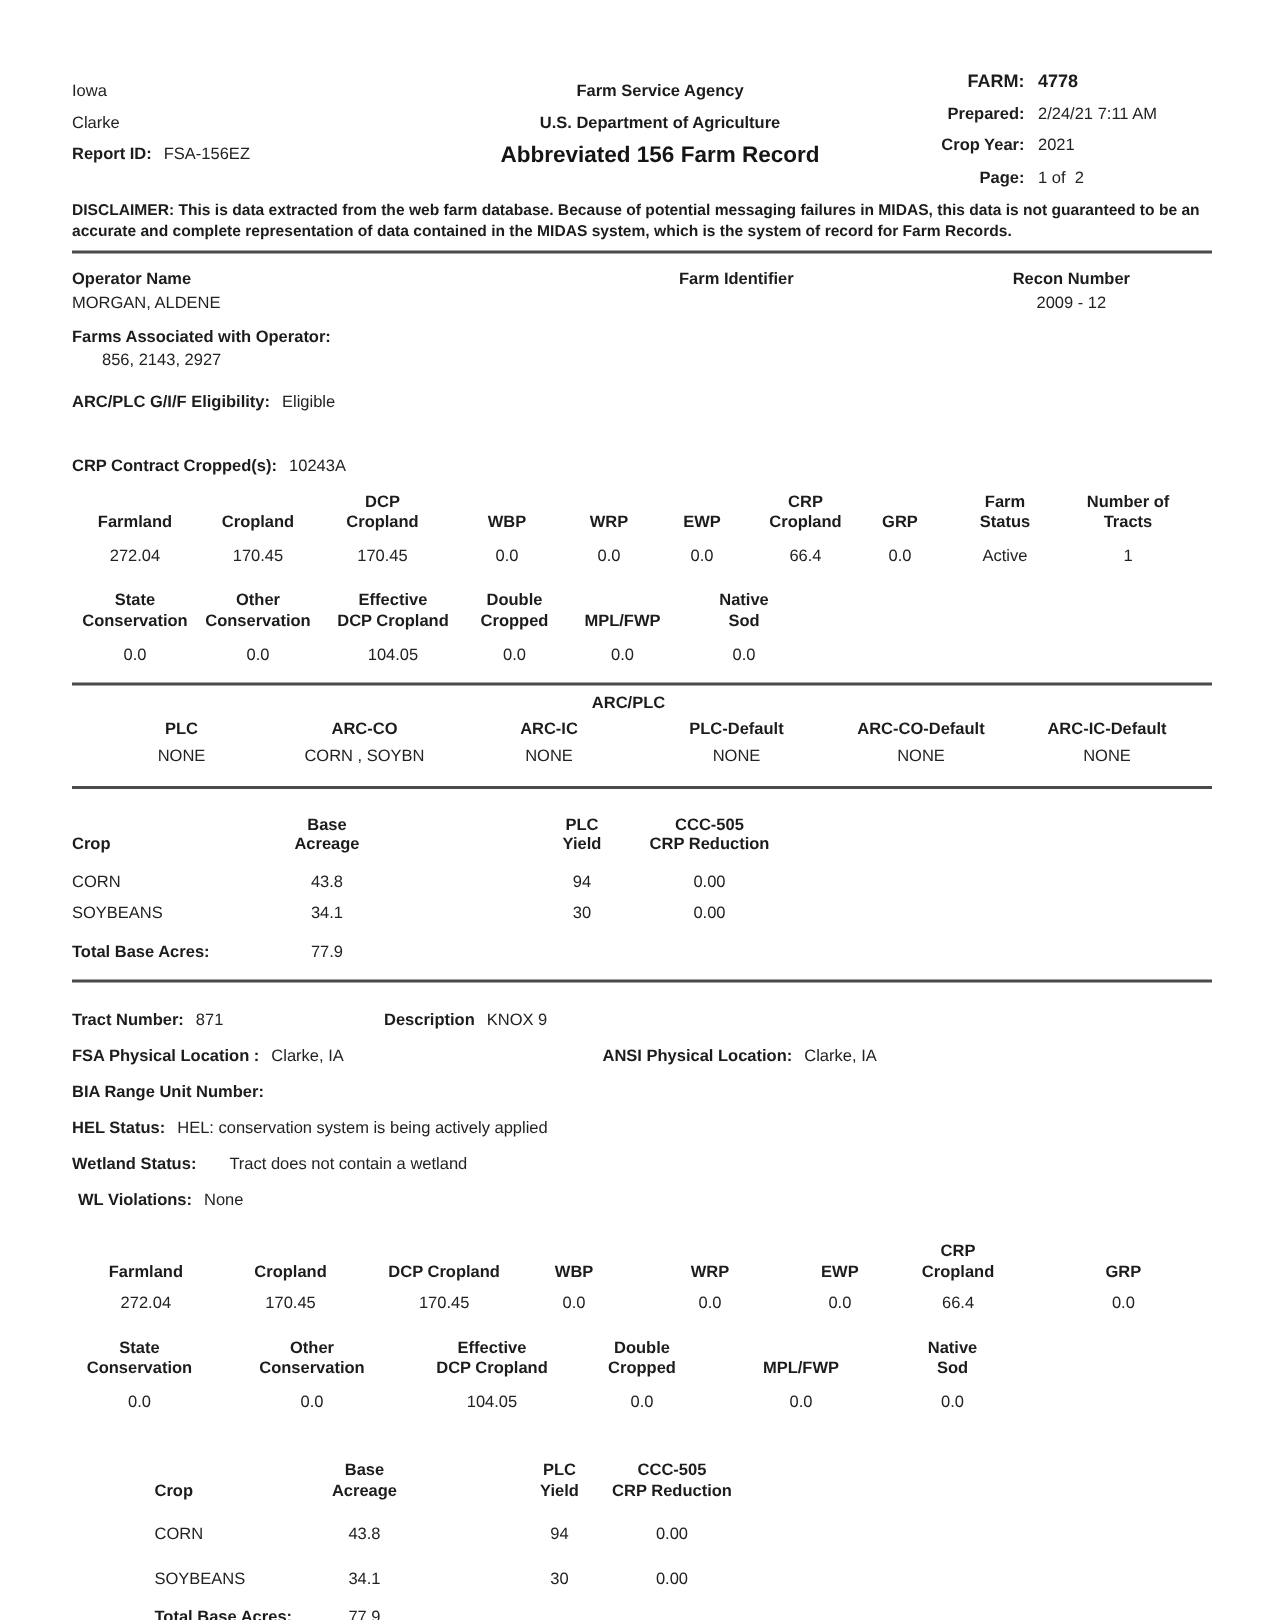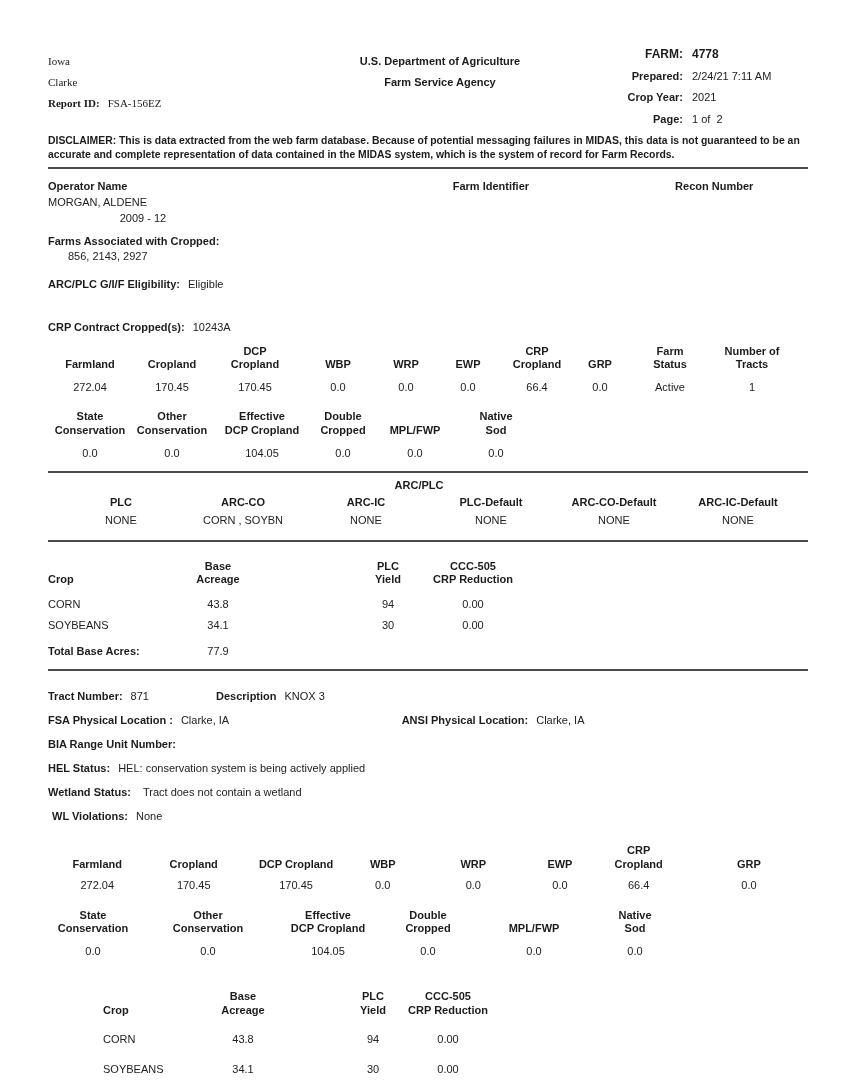--- a/index.html
+++ b/index.html
@@ -10,21 +10,21 @@
     color:#222;
     font-family:"Liberation Sans", sans-serif;
     font-size:11px;
     box-sizing:border-box;
     padding:44px 43px 0 48px;
     overflow:hidden;
   }
   .b{font-weight:bold;color:#1c1c1c;}
   .hdr{display:flex;}
   .hdr-left{width:272px;padding-top:7px;}
-  .hdr-left div{line-height:21px;font-family:Liberation Serif, serif;}
+  .hdr-left div{line-height:21px;}
   .hdr-center{width:240px;text-align:center;padding-top:7px;}
   .hdr-center div{line-height:21px;}
   .hdr-title{font-size:15px;font-weight:bold;line-height:22px;color:#151515;}
   .hdr-right{width:248px;}
   .hdr-right .hrow{display:flex;line-height:21.5px;}
   .hl{display:inline-block;width:123px;text-align:right;font-weight:bold;color:#1c1c1c;white-space:pre;}
   .hv{margin-left:9px;white-space:pre;}
   .farm-big{font-size:12px;}
   .disclaimer{
     margin-top:4px;width:760px;
@@ -48,22 +48,23 @@
 
 <div class="page">
 
   <div class="hdr">
     <div class="hdr-left">
       <div>Iowa</div>
       <div>Clarke</div>
       <div><span class="b">Report ID:</span><span class="inline-val">FSA-156EZ</span></div>
     </div>
     <div class="hdr-center">
+      <div class="b">Farm Service Agency</div>
       <div class="b">U.S. Department of Agriculture</div>
-      <div class="b">Farm Service Agency</div>
+      <div class="hdr-title">Abbreviated 156 Farm Record</div>
     </div>
     <div class="hdr-right">
       <div class="hrow">
           <span class="hl farm-big">FARM:</span>
           <span class="hv b farm-big">4778</span>
         </div>
       <div class="hrow">
           <span class="hl">Prepared:</span>
           <span class="hv">2/24/21 7:11 AM</span>
         </div>
@@ -79,27 +80,27 @@
   </div>
 
   <div class="disclaimer">DISCLAIMER:  This is data extracted from the web farm database.  Because of potential messaging failures in MIDAS, this data is not guaranteed to be an accurate and complete representation of data contained in the MIDAS system, which is the system of record for Farm Records.</div>
   <hr class="rule" style="margin-top:5px;">
 
   <div class="lbl-row" style="margin-top:10px;line-height:15px;">
     <div class="op-c1 b">Operator Name</div>
     <div class="op-c2 b">Farm Identifier</div>
     <div class="op-c3 b">Recon Number</div>
   </div>
-  <div class="lbl-row" style="line-height:16px;flex-direction:column;">
+  <div class="lbl-row" style="line-height:16px;">
     <div class="op-c1">MORGAN, ALDENE</div>
     <div class="op-c2"></div>
     <div class="op-c3">2009 - 12</div>
   </div>
 
-  <div class="b kv" style="margin-top:8px;">Farms Associated with Cropped:</div>
+  <div class="b kv" style="margin-top:8px;">Farms Associated with Operator:</div>
   <div class="kv" style="margin-left:20px;">856, 2143, 2927</div>
 
   <div class="kv" style="margin-top:13px;"><span class="b">ARC/PLC G/I/F Eligibility:</span><span class="inline-val">Eligible</span></div>
 
   <div class="kv" style="margin-top:28px;"><span class="b">CRP Contract Cropped(s):</span><span class="inline-val">10243A</span></div>
 
   <div class="trow" style="margin-top:10px;">
     <div class="tc hcell" style="width:84px">Farmland</div>
     <div class="tc hcell" style="width:80px">Cropland</div>
     <div class="tc hcell" style="width:86px">DCP
@@ -195,29 +196,29 @@
   </div>
   <div class="trow" style="margin-top:12px;">
     <div class="crop-left b" style="width:130px">Total Base Acres:</div>
     <div class="tc" style="width:80px">77.9</div>
   </div>
 
   <hr class="rule" style="margin-top:11px;">
 
   <div class="kv" style="margin-top:18px;">
     <span class="b">Tract Number:</span><span class="inline-val">871</span>
-    <span class="b" style="margin-left:64px">Description</span><span class="inline-val">KNOX 3</span>
+    <span class="b" style="margin-left:104px">Description</span><span class="inline-val">KNOX 9</span>
   </div>
   <div class="kv" style="margin-top:9px;">
     <span class="b">FSA Physical Location :</span><span class="inline-val">Clarke, IA</span>
     <span class="b" style="margin-left:170px">ANSI Physical Location:</span><span class="inline-val">Clarke, IA</span>
   </div>
   <div class="kv b" style="margin-top:9px;">BIA Range Unit Number:</div>
   <div class="kv" style="margin-top:9px;"><span class="b">HEL Status:</span><span class="inline-val">HEL: conservation system is being actively applied</span></div>
-  <div class="kv" style="margin-top:9px;"><span class="b">Wetland Status:</span><span class="inline-val" style="margin-left:12px">Tract does not contain a wetland</span></div>
+  <div class="kv" style="margin-top:9px;"><span class="b">Wetland Status:</span><span class="inline-val" style="margin-left:22px">Tract does not contain a wetland</span></div>
   <div class="kv" style="margin-top:9px;margin-left:4px;"><span class="b">WL Violations:</span><span class="inline-val">None</span></div>
 
   <div class="trow" style="margin-top:20px;">
     <div class="tc hcell" style="width:100px">Farmland</div>
     <div class="tc hcell" style="width:96px">Cropland</div>
     <div class="tc hcell" style="width:112px">DCP Cropland</div>
     <div class="tc hcell" style="width:64px">WBP</div>
     <div class="tc hcell" style="width:120px">WRP</div>
     <div class="tc hcell" style="width:56px">EWP</div>
     <div class="tc hcell" style="width:104px">CRP

